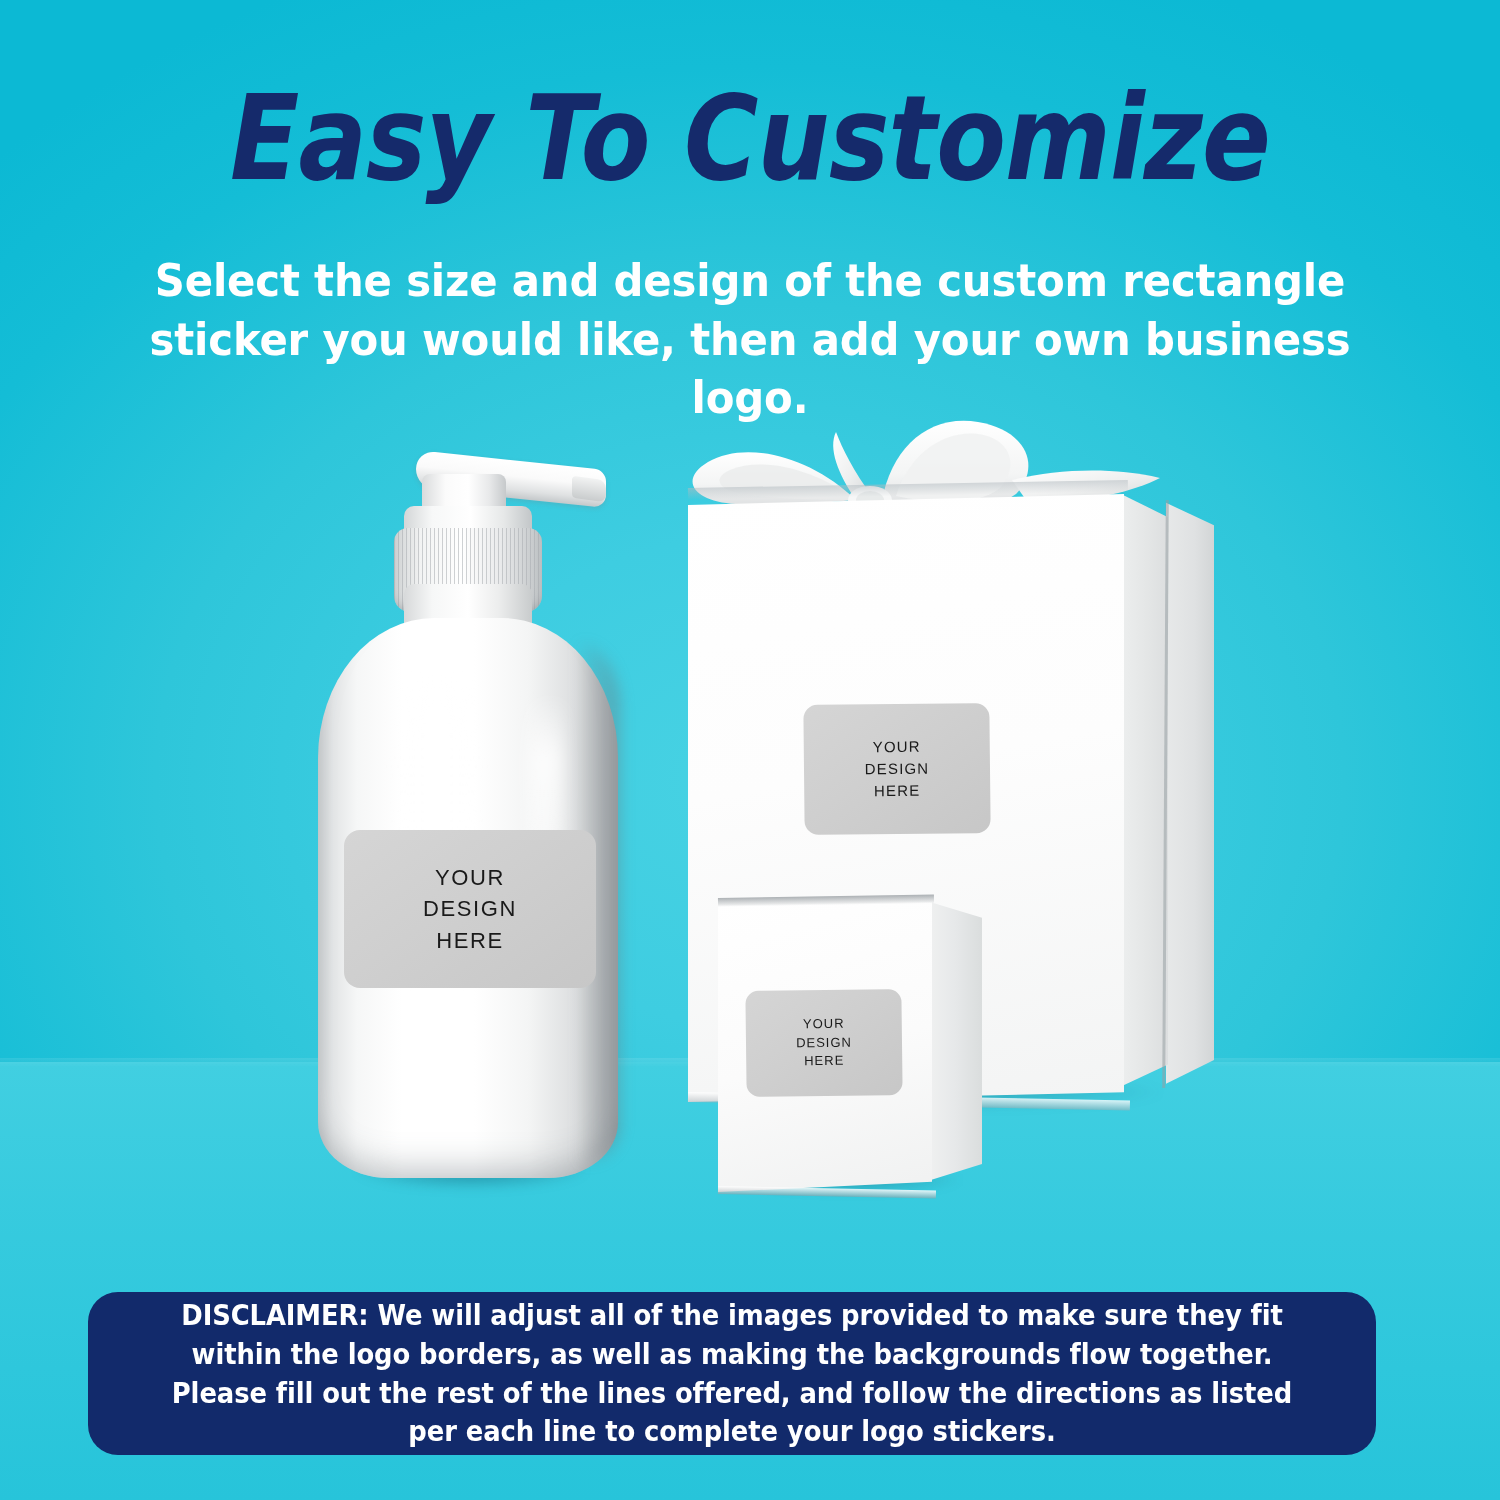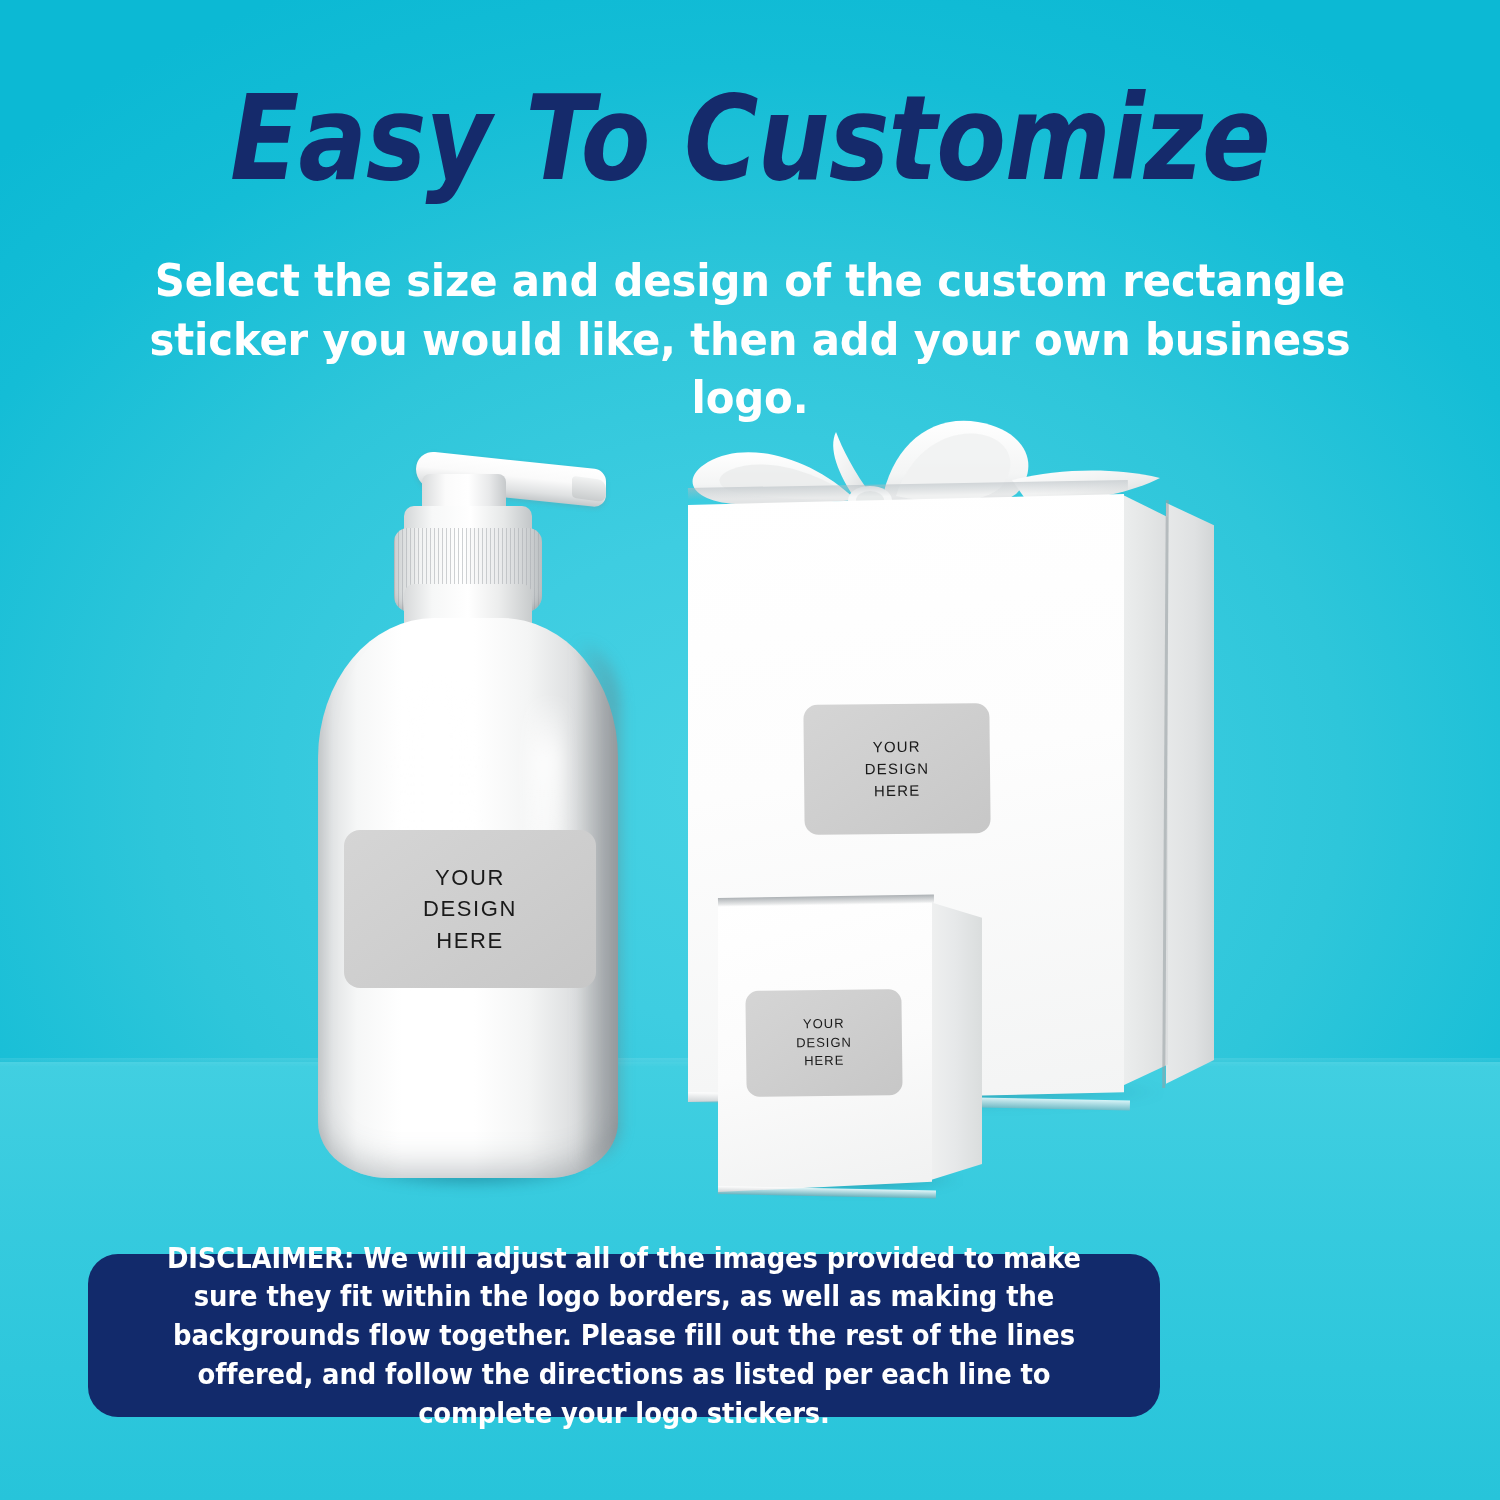--- a/index.html
+++ b/index.html
@@ -384,22 +384,22 @@
     font-size: 13px;
     line-height: 1.45;
     letter-spacing: 1px;
     transform: rotate(-0.7deg);
   }
 
   
   .disclaimer {
     position: absolute;
     left: 88px;
-    top: 1254px;
-    width: 1072px;
+    top: 1292px;
+    width: 1288px;
     height: 163px;
     background: #122a6b;
     border-radius: 30px;
     display: flex;
     align-items: center;
     justify-content: flex-start;
   }
   .disclaimer p {
     margin: 0;
     padding: 0 34px;

